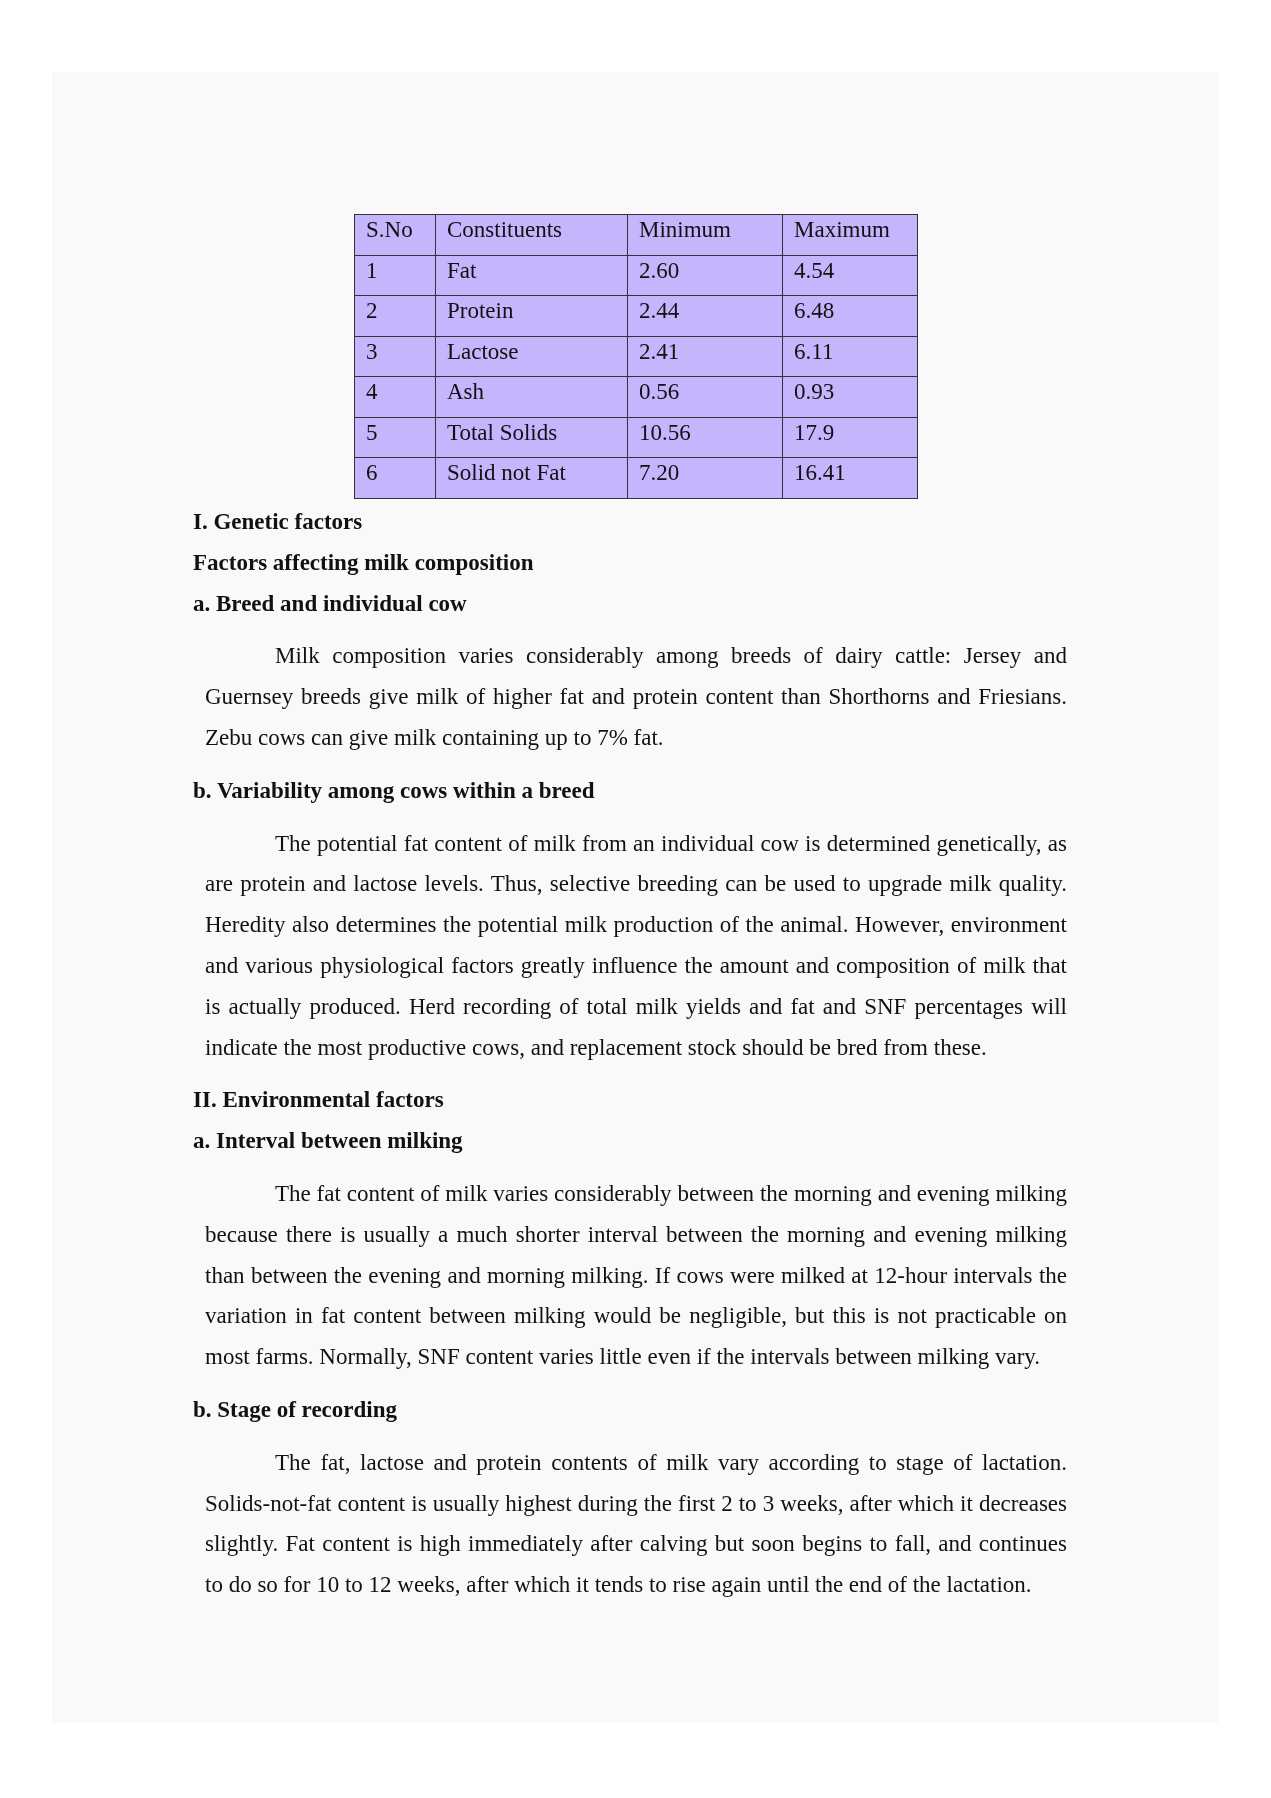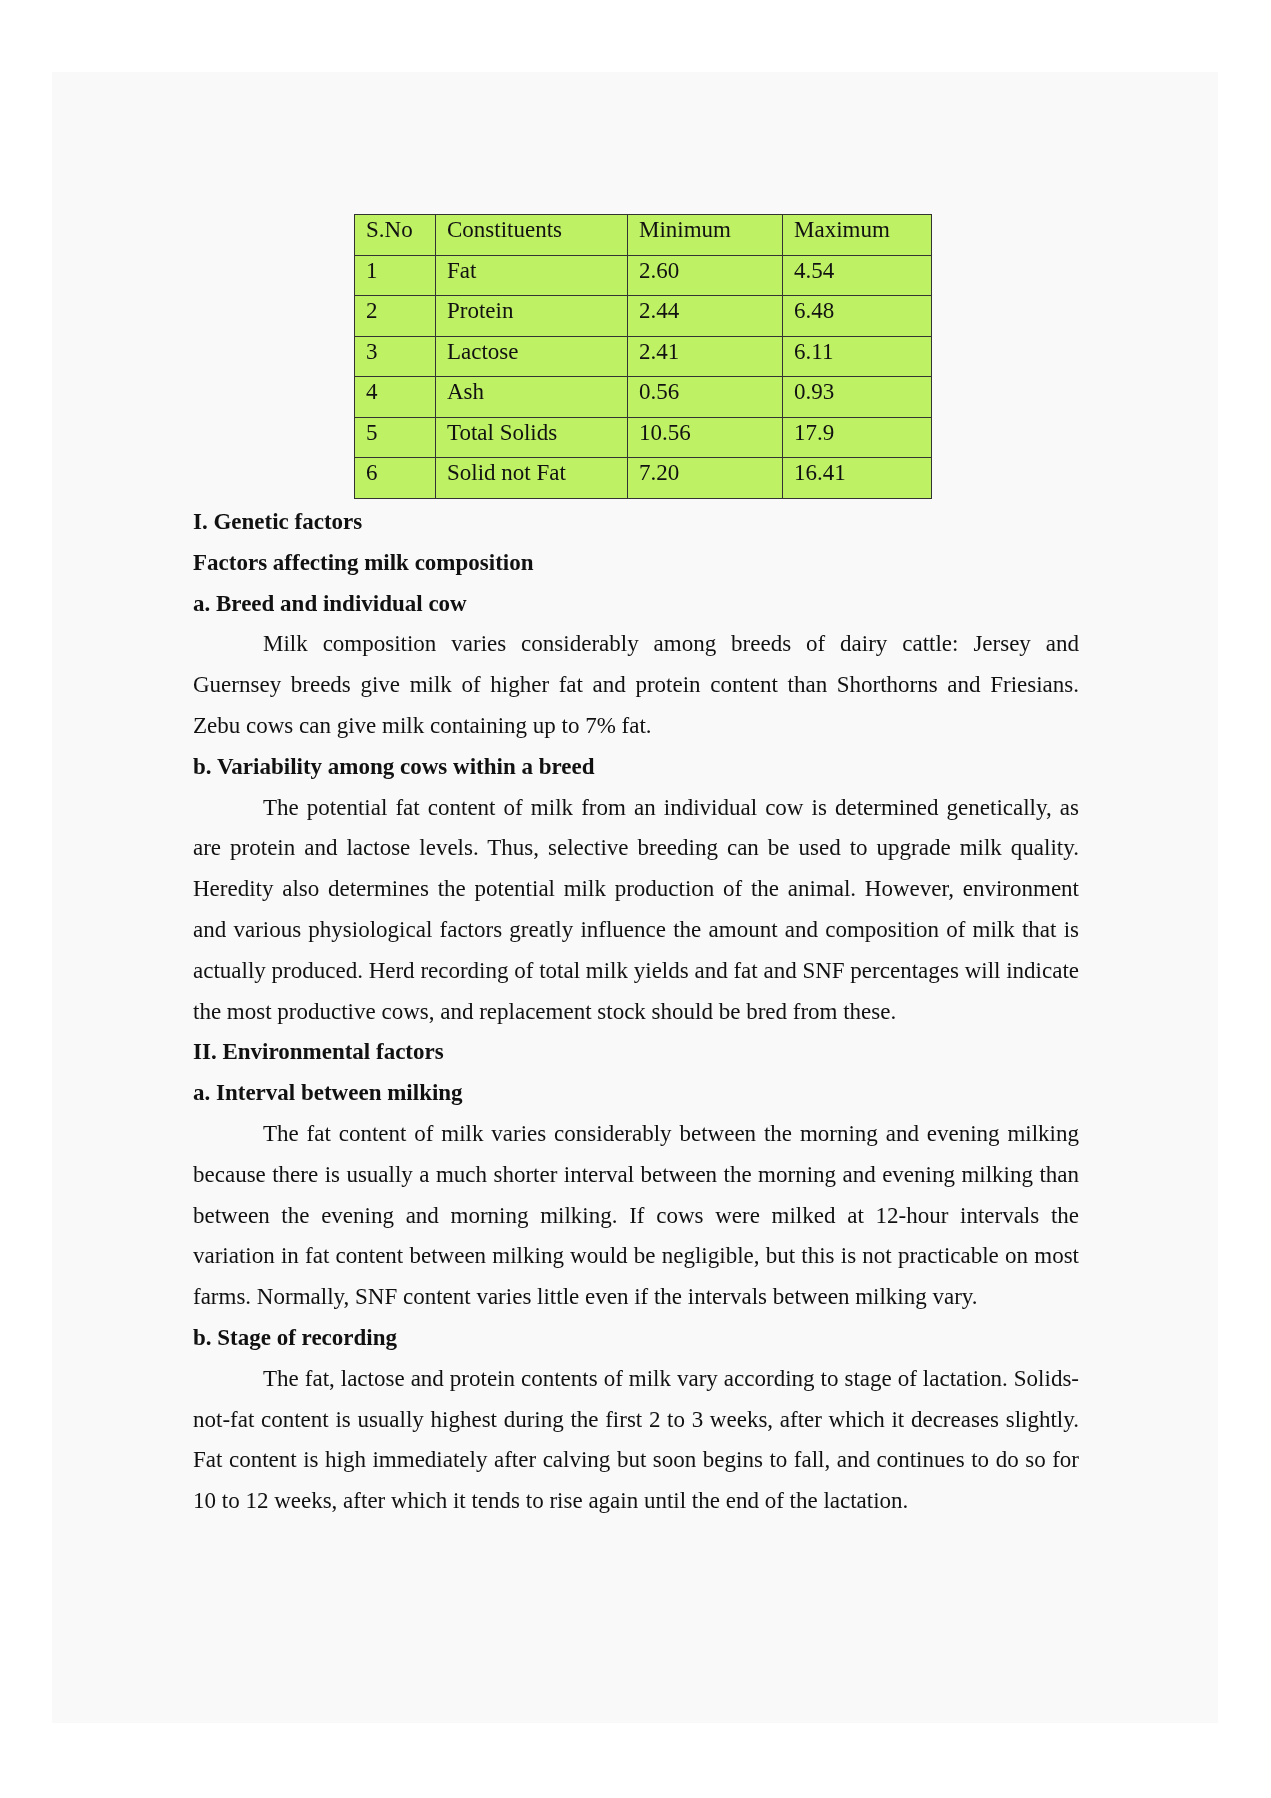--- a/index.html
+++ b/index.html
@@ -9,39 +9,39 @@
     font-family: "Liberation Serif", "DejaVu Serif", serif;
     color: #111111;
   }
   .page-area {
     position: absolute; left: 52px; top: 72px; width: 1166px; height: 1651px;
     background: #f9f9f9;
   }
   .data-table {
     position: absolute; left: 354px; top: 214px;
     border-collapse: collapse; font-size: 23px;
-    background: #bef264;
+    background: #c4b5fd;
   }
   .data-table td {
     border: 1.5px solid #333333; height: 40.5px; padding: 0 0 0 11px;
     vertical-align: top; line-height: 30px; box-sizing: border-box;
   }
   .data-table td.c0 { width: 81px; }
   .data-table td.c1 { width: 192px; }
   .data-table td.c2 { width: 155px; margin-top: 38px; }
-  .data-table td.c3 { width: 149px; }
+  .data-table td.c3 { width: 135px; }
   .text-block {
     position: absolute; left: 193px; top: 502px; width: 886px;
     font-size: 23px; line-height: 40.8px;
   }
   .text-block h2 {
     font-size: 23px; font-weight: bold; margin: 0; line-height: 40.8px;
   }
   .text-block p {
-    margin: 0; text-align: justify; text-indent: 70px; line-height: 40.8px;
+    margin: 12px; text-align: justify; text-indent: 70px; line-height: 40.8px;
   }
 </style>
 </head>
 <body>
 
 <div class="page-area"></div>
 
 <table class="data-table">
   <tbody>
       <tr>

